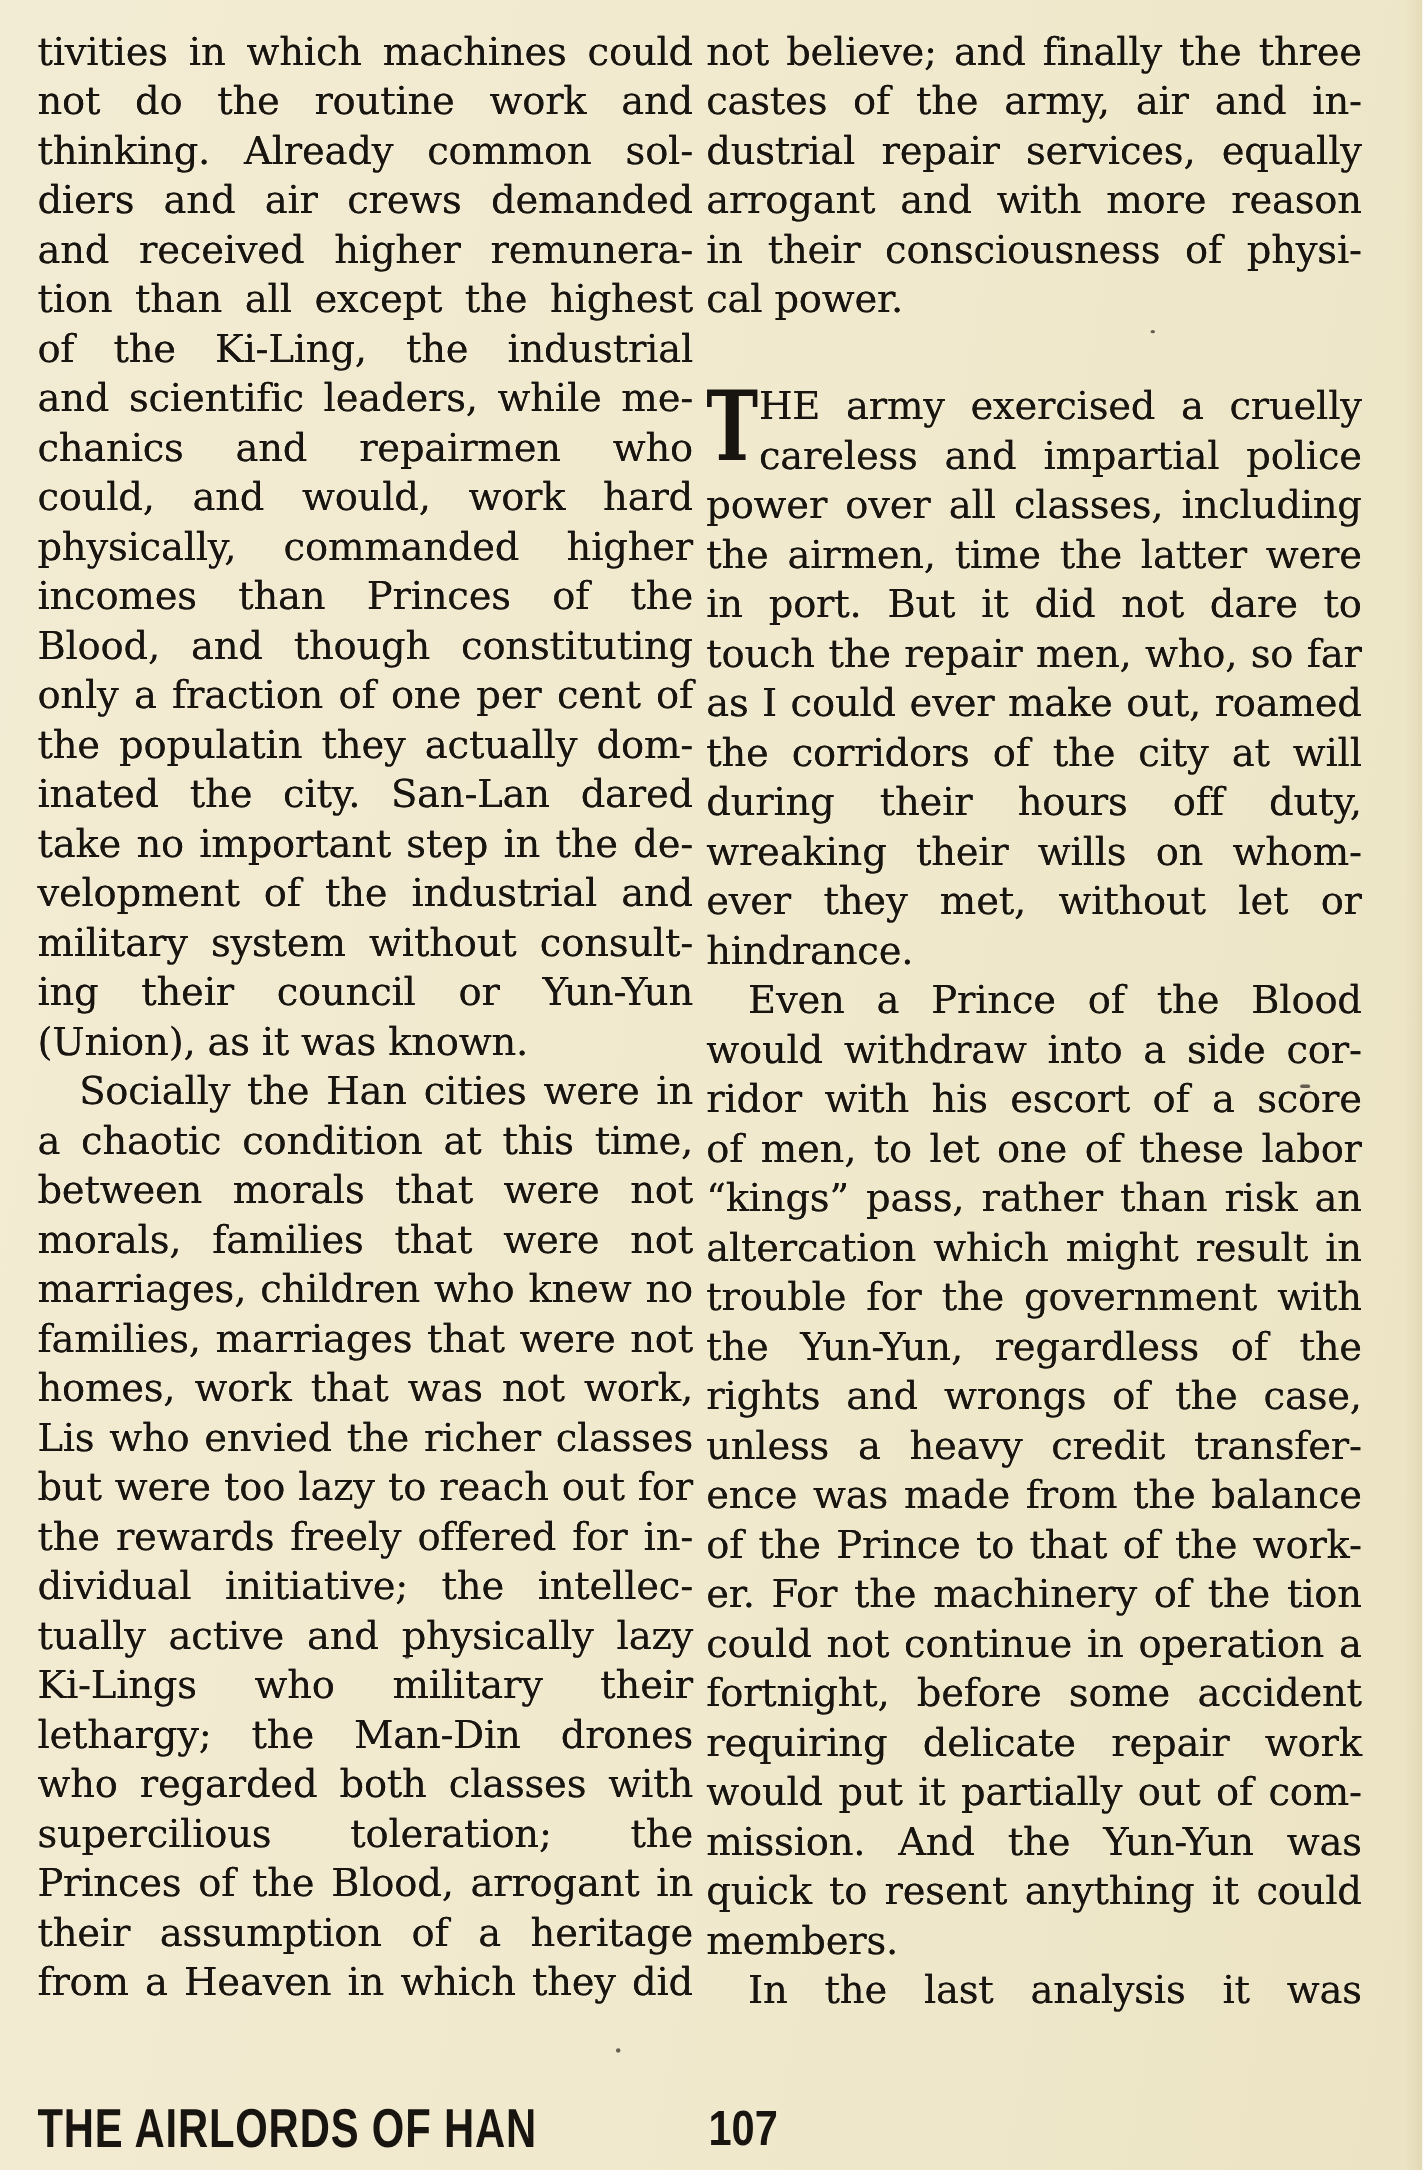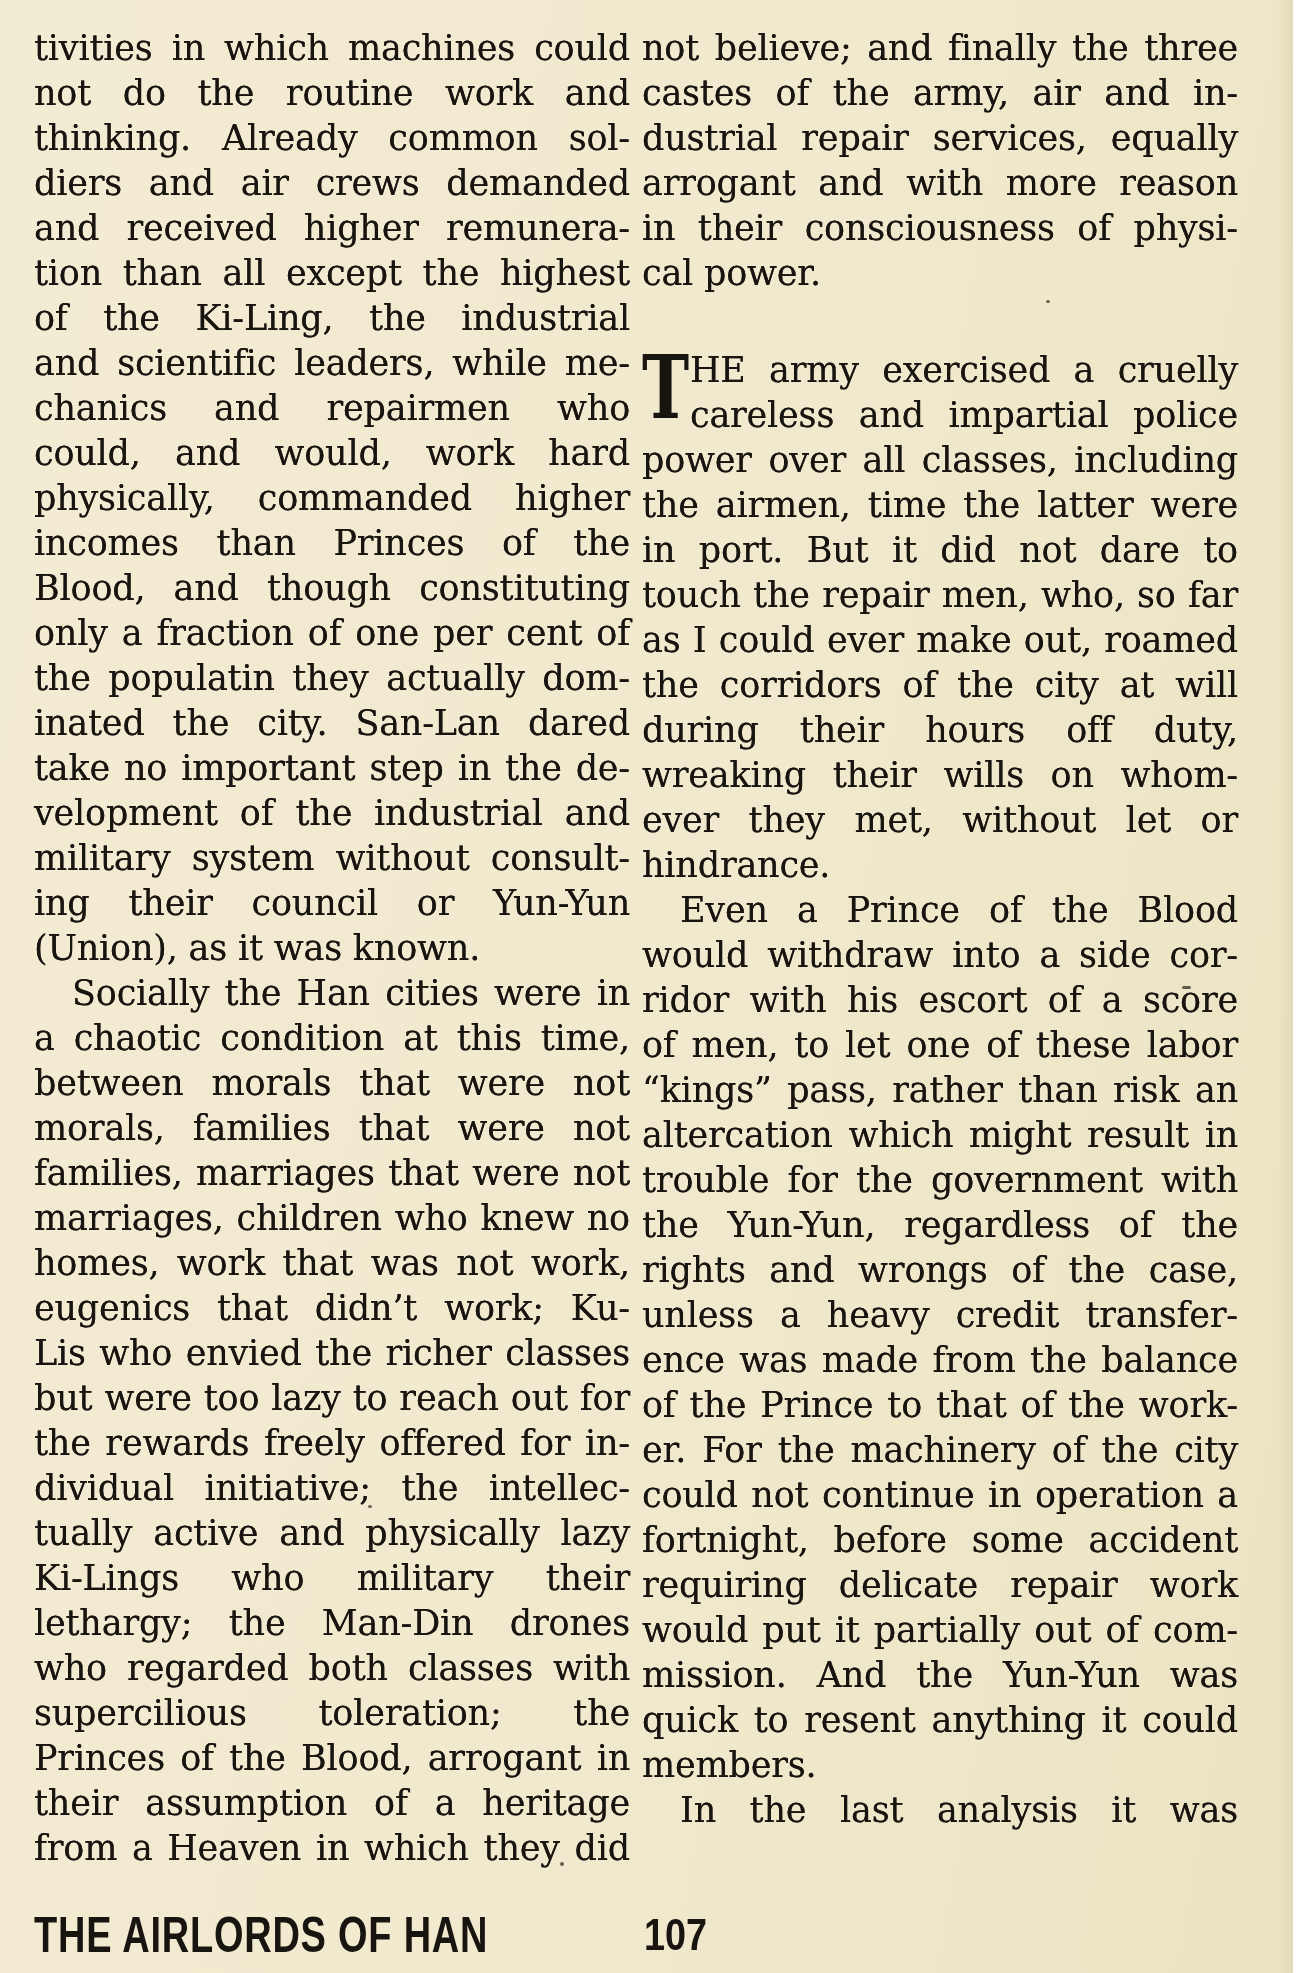--- a/index.html
+++ b/index.html
@@ -74,24 +74,23 @@
       <div class="line">inated the city. San-Lan dared</div>
       <div class="line">take no important step in the de-</div>
       <div class="line">velopment of the industrial and</div>
       <div class="line">military system without consult-</div>
       <div class="line">ing their council or Yun-Yun</div>
       <div class="line end">(Union), as it was known.</div>
       <div class="line indent">Socially the Han cities were in</div>
       <div class="line">a chaotic condition at this time,</div>
       <div class="line">between morals that were not</div>
       <div class="line">morals, families that were not</div>
+      <div class="line">marriages, children who knew no</div>
       <div class="line">families, marriages that were not</div>
-      <div class="line">marriages, children who knew no</div>
       <div class="line">homes, work that was not work,</div>
-      <div class="line">eugenics that didn’t work; Ku-</div>
       <div class="line">Lis who envied the richer classes</div>
       <div class="line">but were too lazy to reach out for</div>
       <div class="line">the rewards freely offered for in-</div>
       <div class="line">dividual initiative; the intellec-</div>
       <div class="line">tually active and physically lazy</div>
       <div class="line">Ki-Lings who military their</div>
       <div class="line">lethargy; the Man-Din drones</div>
       <div class="line">who regarded both classes with</div>
       <div class="line">supercilious toleration; the</div>
       <div class="line">Princes of the Blood, arrogant in</div>
@@ -122,21 +121,21 @@
       <div class="line">ridor with his escort of a score</div>
       <div class="line">of men, to let one of these labor</div>
       <div class="line">“kings” pass, rather than risk an</div>
       <div class="line">altercation which might result in</div>
       <div class="line">trouble for the government with</div>
       <div class="line">the Yun-Yun, regardless of the</div>
       <div class="line">rights and wrongs of the case,</div>
       <div class="line">unless a heavy credit transfer-</div>
       <div class="line">ence was made from the balance</div>
       <div class="line">of the Prince to that of the work-</div>
-      <div class="line">er. For the machinery of the city</div>
+      <div class="line">er. For the machinery of the tion</div>
       <div class="line">could not continue in operation a</div>
       <div class="line">fortnight, before some accident</div>
       <div class="line">requiring delicate repair work</div>
       <div class="line">would put it partially out of com-</div>
       <div class="line">mission. And the Yun-Yun was</div>
       <div class="line">quick to resent anything it could</div>
       <div class="line end">members.</div>
       <div class="line indent">In the last analysis it was</div>
     </div>
 

